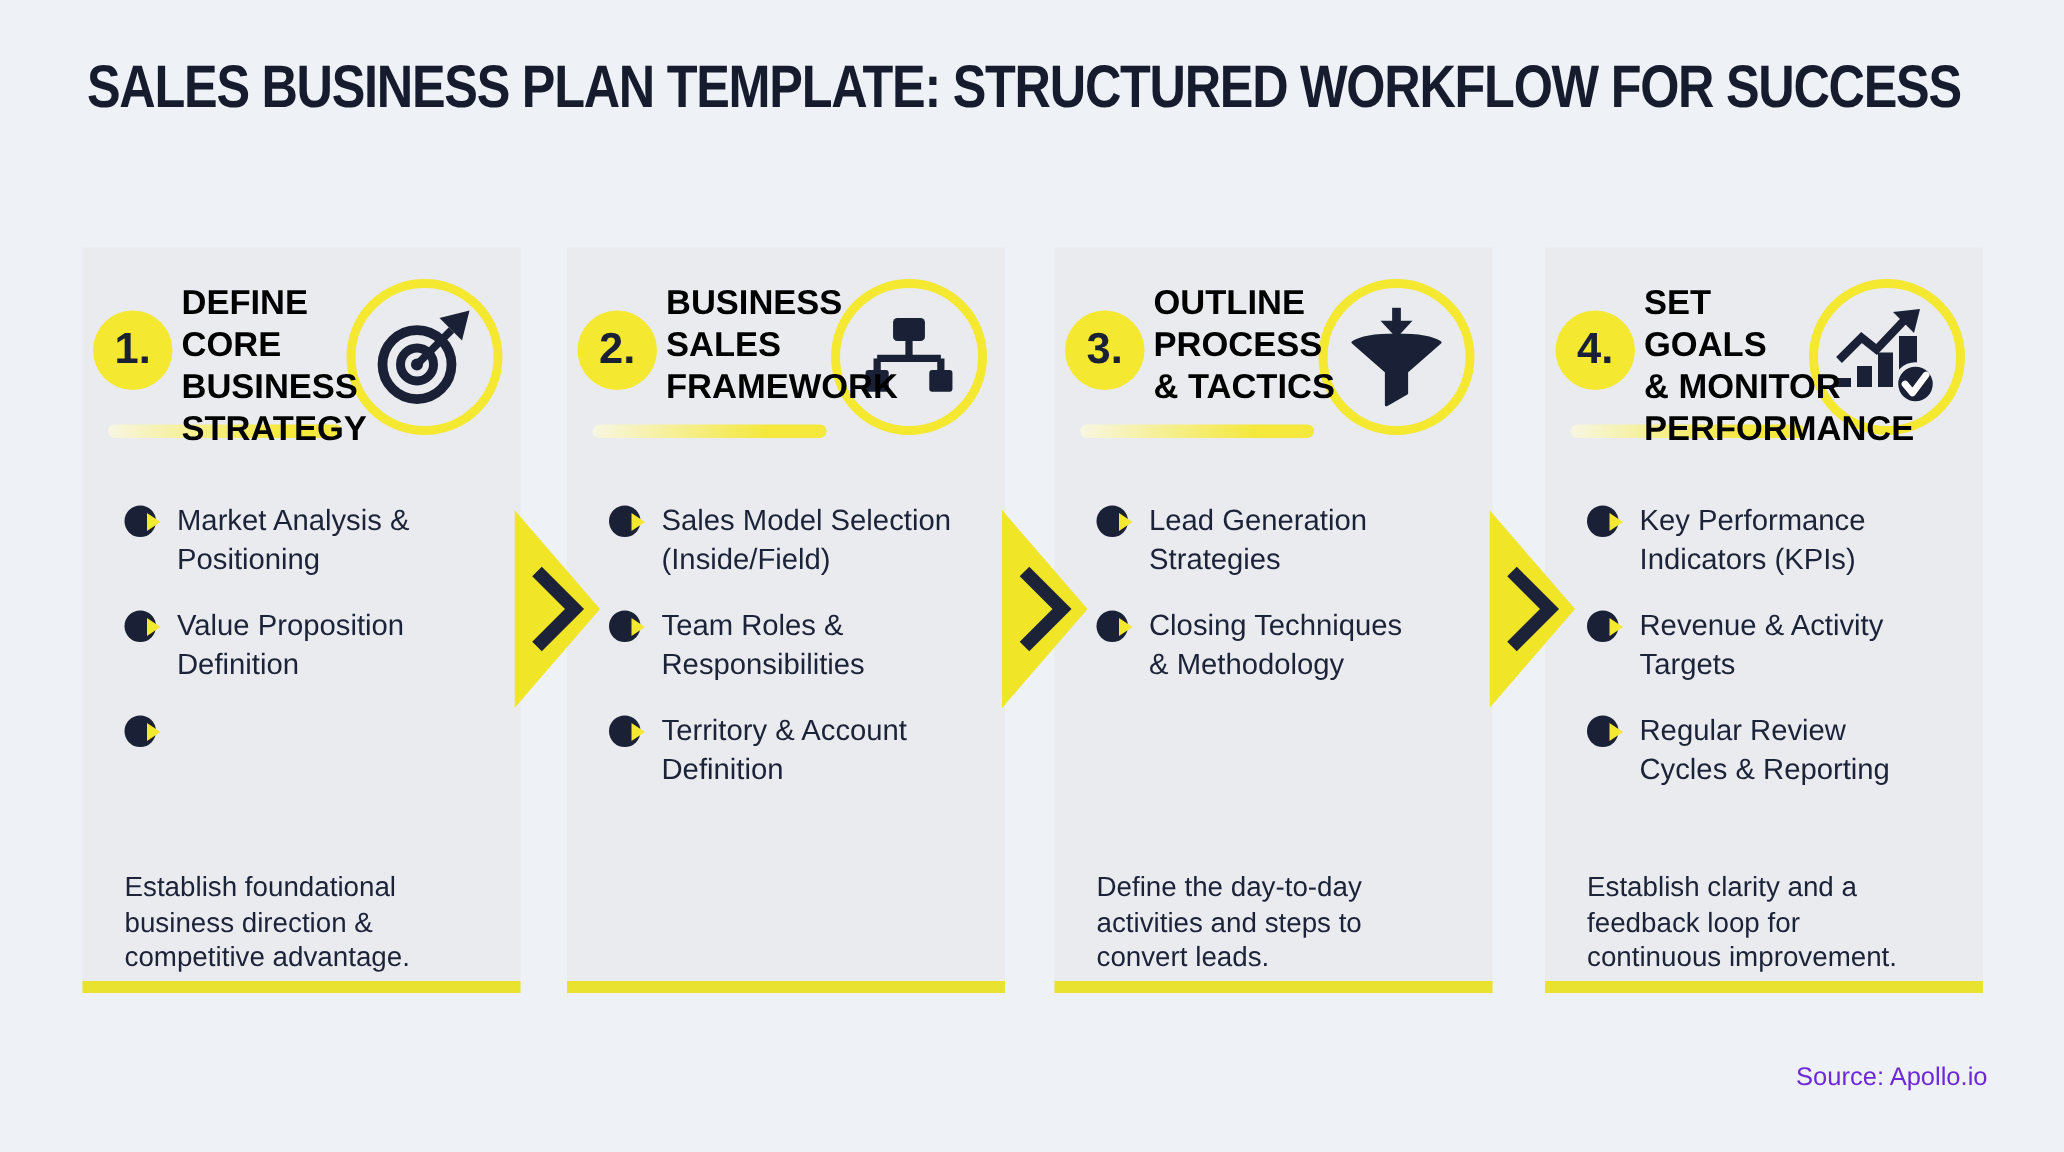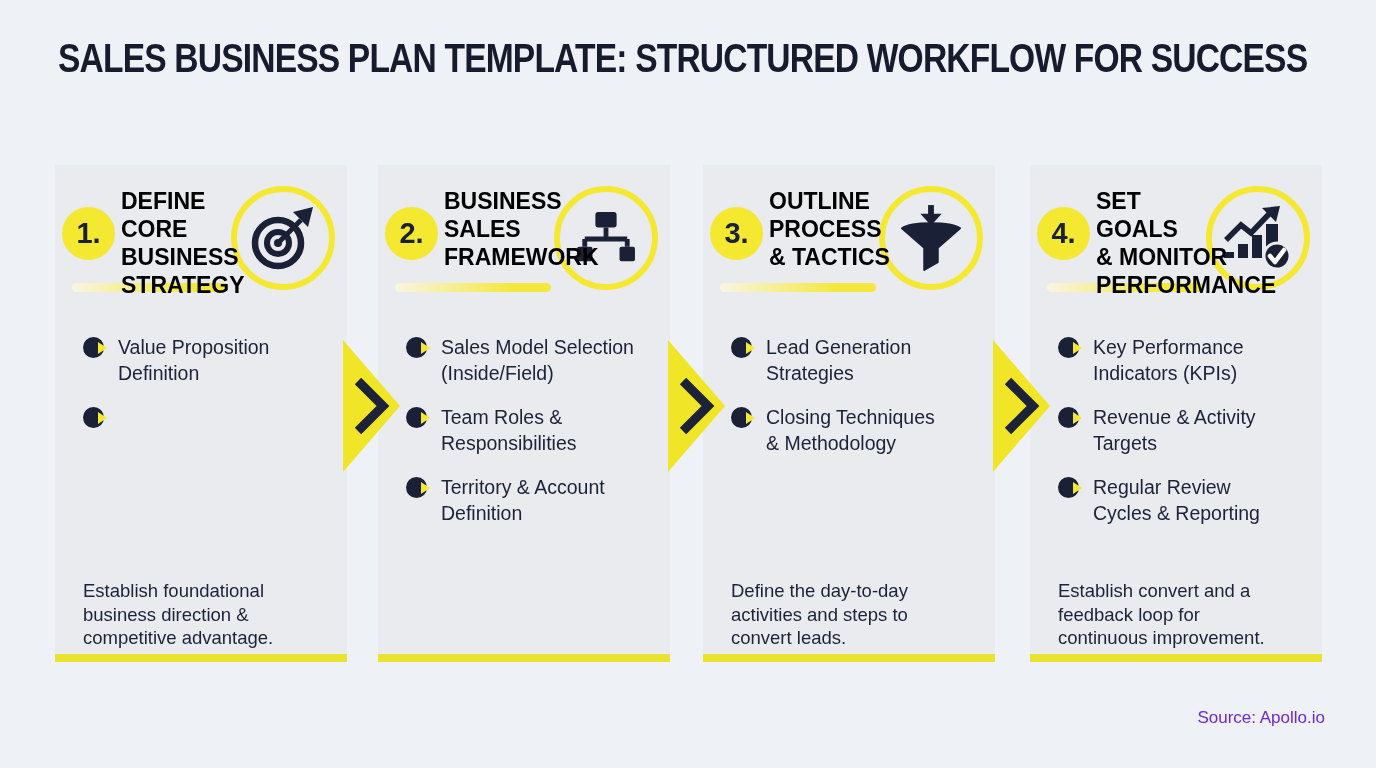--- a/index.html
+++ b/index.html
@@ -93,20 +93,25 @@
       <circle cx="27" cy="37" r="11" fill="none" stroke="#1a2035" stroke-width="6"></circle>
       <circle cx="27" cy="37" r="4" fill="#1a2035"></circle>
       <line x1="27" y1="37" x2="50" y2="14" stroke="#1a2035" stroke-width="5"></line>
       <polygon points="42,6 62,1 57,21" fill="#1a2035"></polygon>
     </svg>
   </div>
   <div class="underline"></div>
   <ul class="bullets">
     <li>
         <span class="bullet-dot"></span>
+        <span class="bullet-text">Market Analysis &amp;
+Positioning</span>
+      </li>
+    <li>
+        <span class="bullet-dot"></span>
         <span class="bullet-text">Value Proposition
 Definition</span>
       </li>
     <li>
         <span class="bullet-dot"></span>
       </li>
   </ul>
   <div class="card-desc">Establish foundational
 business direction &amp;
 competitive advantage.</div>
@@ -203,21 +208,21 @@
         <span class="bullet-dot"></span>
         <span class="bullet-text">Revenue &amp; Activity
 Targets</span>
       </li>
     <li>
         <span class="bullet-dot"></span>
         <span class="bullet-text">Regular Review
 Cycles &amp; Reporting</span>
       </li>
   </ul>
-  <div class="card-desc">Establish convert and a
+  <div class="card-desc">Establish clarity and a
 feedback loop for
 continuous improvement.</div>
 </section>
 
 <svg class="step-arrow arrow1" viewBox="0 0 58 134">
   <polygon points="0,1 57,67 0,133" fill="#f0e527"></polygon>
   <polyline points="15,42 40,67 15,92" fill="none" stroke="#1c2238" stroke-width="9"></polyline>
 </svg>
 <svg class="step-arrow arrow2" viewBox="0 0 58 134">
   <polygon points="0,1 57,67 0,133" fill="#f0e527"></polygon>

